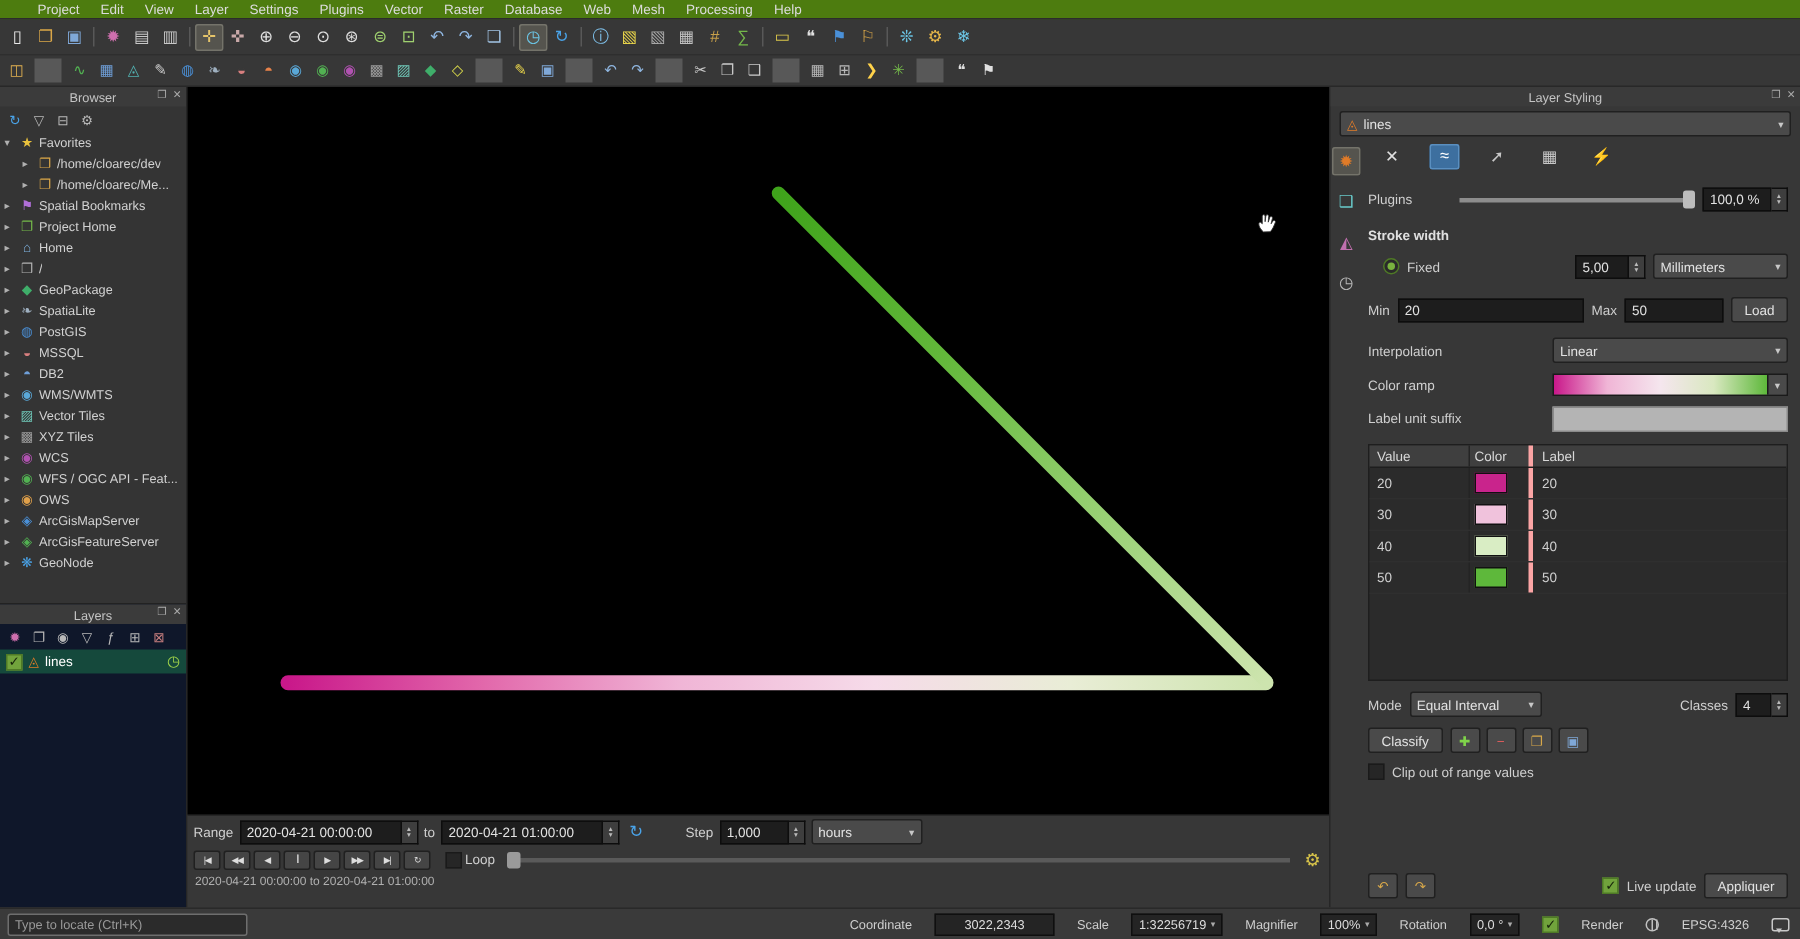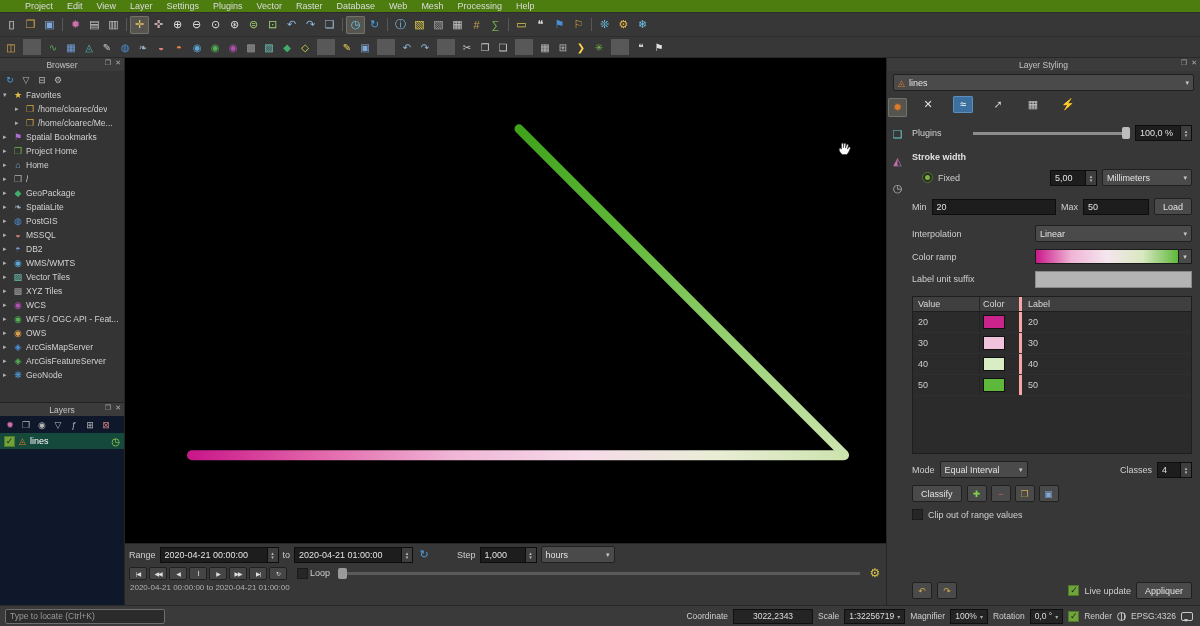--- a/index.html
+++ b/index.html
@@ -88,21 +88,21 @@
 .ramp-arr{width:13px;background:#4a4a4a;display:flex;align-items:center;justify-content:center;font-size:7px;color:#c8c8c8;border-left:1px solid #1a1a1a}
 .stable{margin-top:8px;border:1px solid #1e1e1e;background:#2b2b2b;height:158px;display:flex;flex-direction:column;font-size:9px;flex:none}
 .thead{display:flex;background:#3f3f3f;border-bottom:1px solid #1e1e1e;height:15px;align-items:center;color:#d8d8d8}
 .tr{display:flex;height:21px;align-items:center;border-bottom:1px solid #2f2f2f}
 .c-val{width:66px;padding-left:5px;flex:none}
 .c-col{width:40px;flex:none;display:flex;align-items:center;padding-left:3px;border-left:1px solid #242424;height:100%}
 .c-lab{flex:1;padding-left:6px;border-left:3px solid #fca5a5;height:100%;display:flex;align-items:center}
 .swatch{width:22px;height:14px;border:1px solid #111;flex:none}
 .styling-footer{margin-top:auto;display:flex;align-items:center;gap:5px;padding-top:8px}
 
-.statusbar{position:absolute;left:0;right:0;bottom:0;height:21px;background:#3a3a3a;display:flex;align-items:center;gap:5px;padding:0 5px;font-size:8.5px;border-top:1px solid #292929}
+.statusbar{position:absolute;left:0;right:0;bottom:0;height:21px;background:#3a3a3a;display:flex;align-items:center;gap:15px;padding:0 5px;font-size:8.5px;border-top:1px solid #292929}
 .locate{width:160px;height:15px;background:#2b2b2b;border:1px solid #6e6e6e;border-radius:2px;display:flex;align-items:center;padding:0 4px;color:#9a9a9a}
 .sb-box{background:#242424;border:1px solid #0f0f0f;height:15px;display:inline-flex;align-items:center;justify-content:center;padding:0 5px;color:#ddd}
 .sb-combo{display:inline-flex;align-items:center;gap:3px;background:#242424;border:1px solid #0f0f0f;height:15px;padding:0 4px;color:#ddd}
 .sb-combo::after{content:"▾";font-size:6px;color:#aaa}
 .globe{width:9px;height:9px;border-radius:50%;border:1px solid #c0c0c0;position:relative;flex:none}
 .globe::after{content:"";position:absolute;left:3px;top:0;bottom:0;width:2px;border-left:1px solid #c0c0c0;border-right:1px solid #c0c0c0}
 .msg-icon{width:12px;height:9px;border:1px solid #c8c8c8;border-radius:2px;position:relative;flex:none;margin-right:2px}
 .msg-icon::after{content:"";position:absolute;left:2px;bottom:-4px;border:2px solid transparent;border-top:3px solid #c8c8c8}
 .sb-spacer{flex:1}
 </style>

